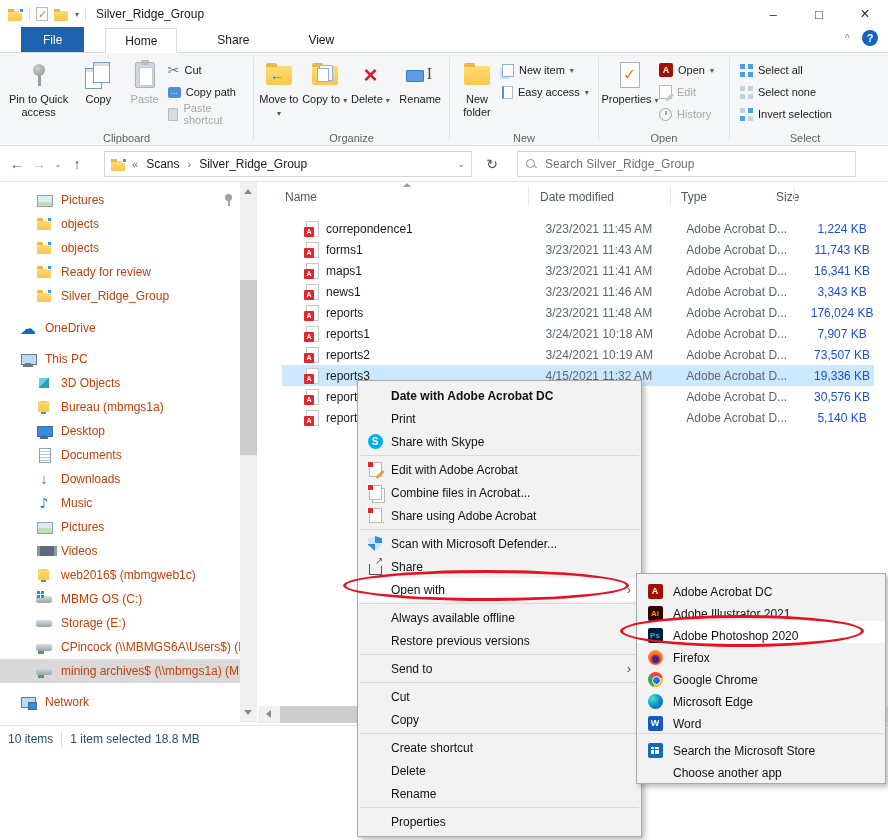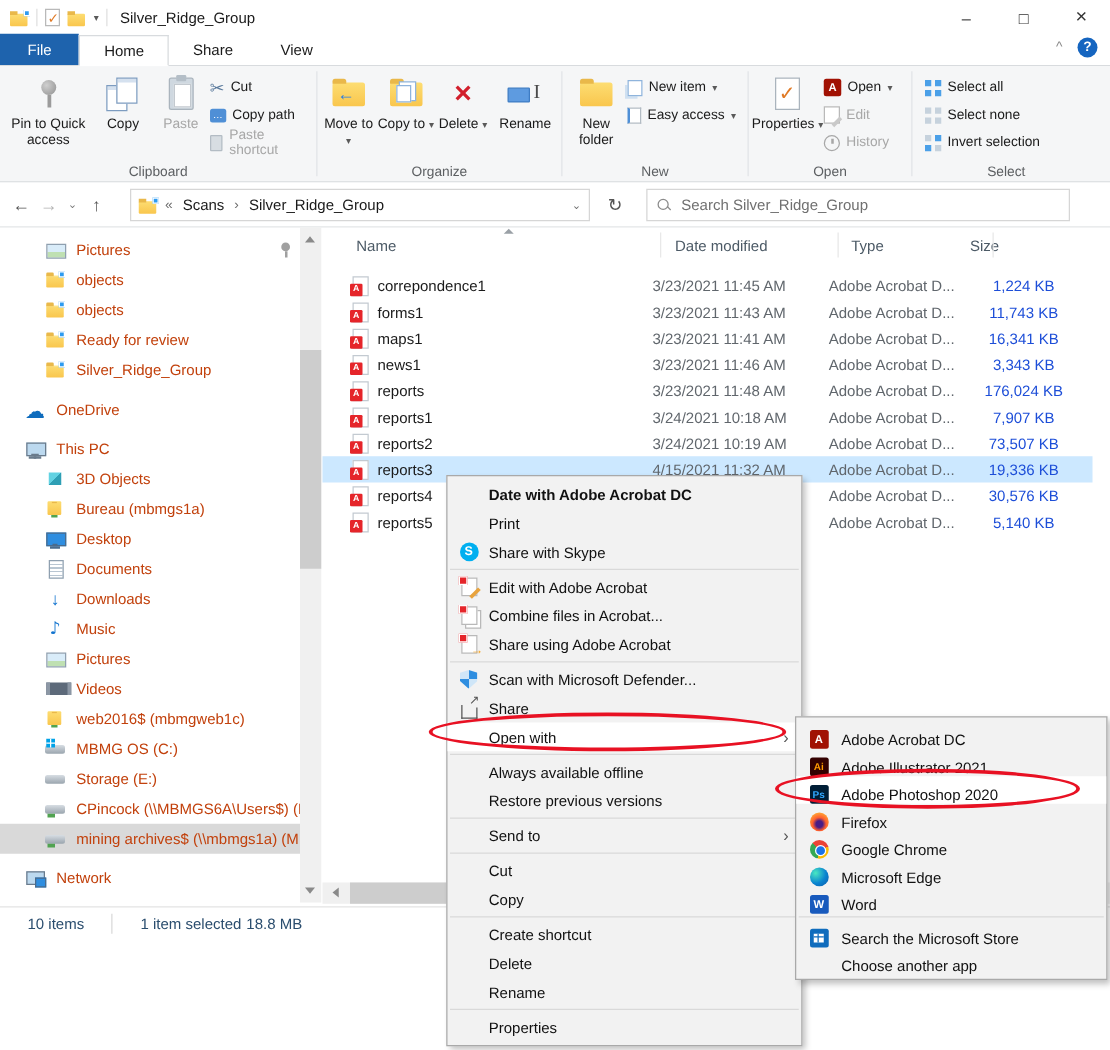--- a/index.html
+++ b/index.html
@@ -9,21 +9,21 @@
   
   .titlebar { position:absolute; left:0; top:0; width:888px; height:28px; background:#fff; display:flex; align-items:center; }
   .qat { display:flex; align-items:center; gap:6px; padding-left:8px; }
   .qat-sep { width:1px; height:14px; background:#e0e0e0; }
   .title-text { margin-left:10px; font-size:12px; color:#1a1a1a; }
   .wctl { position:absolute; right:0; top:0; height:28px; display:flex; }
   .wbtn { width:46px; height:28px; display:flex; align-items:center; justify-content:center; font-size:13px; color:#333; }
 
   
   .tabbar { position:absolute; left:0; top:28px; width:888px; height:25px; background:#fff; border-bottom:1px solid #d8dbde; display:flex; align-items:flex-end; }
-  .tab { height:25px; padding:0 19px; display:flex; align-items:center; font-size:12px; }
+  .tab { height:25px; padding:0 19px; display:flex; align-items:center; font-size:12px;margin-left:21px; }
   .tab-file { background:#1e63ad; color:#fff; padding:0 22px; }
   .tab-sel { background:#fff; border:1px solid #d8dbde; border-bottom:1px solid #fff; color:#1a1a1a; margin-bottom:-1px; }
   .tab-plain { color:#1a1a1a; }
   .tabbar-right { position:absolute; right:10px; top:30px; display:flex; gap:12px; align-items:center; }
   .collapse-gl { color:#8a8a8a; font-size:11px; }
   .help-gl { width:16px; height:16px; border-radius:50%; background:#1565c0; color:#fff; display:flex; align-items:center; justify-content:center; font-size:11px; font-weight:bold; }
 
   
   .ribbon { position:absolute; left:0; top:53px; width:888px; height:93px; background:#f5f6f7; border-bottom:1px solid #d8dbde; display:flex; }
   .rgroup { position:relative; height:100%; padding:3px 2px 16px 2px; display:flex; align-items:flex-start; }
@@ -139,38 +139,38 @@
   .tri-down { bottom:7px; border-left:4.5px solid transparent; border-right:4.5px solid transparent; border-top:5px solid #8a8a8a; }
 
   
   .files { position:absolute; left:258px; top:0; width:630px; height:543px; }
   .fheader { position:absolute; left:0; top:0; width:630px; height:28px; color:#4c5a66; }
   .fh { position:absolute; top:8px; font-size:12px; }
   .fh-name { left:27px; } .fh-date { left:282px; } .fh-type { left:423px; } .fh-size { left:518px; }
   .hsep { position:absolute; top:4px; width:1px; height:20px; background:#e8e8e8; }
   .sortcaret { position:absolute; left:145px; top:1px; width:0; height:0; border-left:4px solid transparent; border-right:4px solid transparent; border-bottom:4px solid #9aa0a6; }
   .frows { position:absolute; left:0; top:36px; width:616px; }
-  .frow { height:21px; display:flex; align-items:center; }
+  .frow { height:21px; display:flex; align-items:center;margin-left:24px; }
   .frow.sel { background:#cce8ff; }
   .fic { width:16px; margin-left:22px; flex:none; position:relative; height:16px; }
   .fic::before { content:""; position:absolute; left:2px; top:0; width:11px; height:14px; background:#fff; border:1px solid #c3cad1; }
   .fic::after { content:"A"; position:absolute; left:0; bottom:0; width:10px; height:10px; background:#e5252a; border-radius:1px; color:#fff; font-size:7px; font-weight:bold; text-align:center; line-height:10px; }
   .fname { width:226px; padding-left:6px; color:#1a1a1a; white-space:nowrap; overflow:hidden; }
   .fdate { width:141px; color:#60666c; }
   .ftype { width:113px; color:#60666c; }
   .fsize { width:75px; padding-left:11px; color:#1d4ed8; text-align:center; }
 
   
   .hscroll { position:absolute; left:258px; top:524px; width:630px; height:17px; background:#f0f0f0; }
   .hthumb { position:absolute; left:22px; top:0; height:17px; width:590px; background:#cdcdcd; }
   .tri-left { position:absolute; left:8px; top:4px; width:0; height:0; border-top:4.5px solid transparent; border-bottom:4.5px solid transparent; border-right:5px solid #8a8a8a; }
 
   
   .statusbar { position:absolute; left:0; top:725px; width:888px; height:26px; border-top:1px solid #e4e4e4; display:flex; align-items:center; color:#2a4d6e; font-size:12px; }
-  .statusbar .st { padding:0 22px; }
+  .statusbar .st { padding:0 8px; }
   .stsep { width:1px; height:16px; background:#d9d9d9; }
 
   
   .cmenu { position:absolute; left:357px; top:380px; width:285px; background:#f2f2f2; border:1px solid #a9a9a9; box-shadow:3px 3px 5px rgba(0,0,0,.25); padding:3px 0; z-index:40; }
   .mi { height:23px; display:flex; align-items:center; padding-left:33px; position:relative; color:#111; }
   .mi.bold { font-weight:bold; }
   .mi.hl { background:#fff; }
   .msep { height:1px; background:#d9d9d9; margin:2px 2px; }
   .marrow { position:absolute; right:10px; color:#555; font-size:13px; }
   .mico { position:absolute; left:8px; width:18px; height:18px; display:flex; align-items:center; justify-content:center; }

